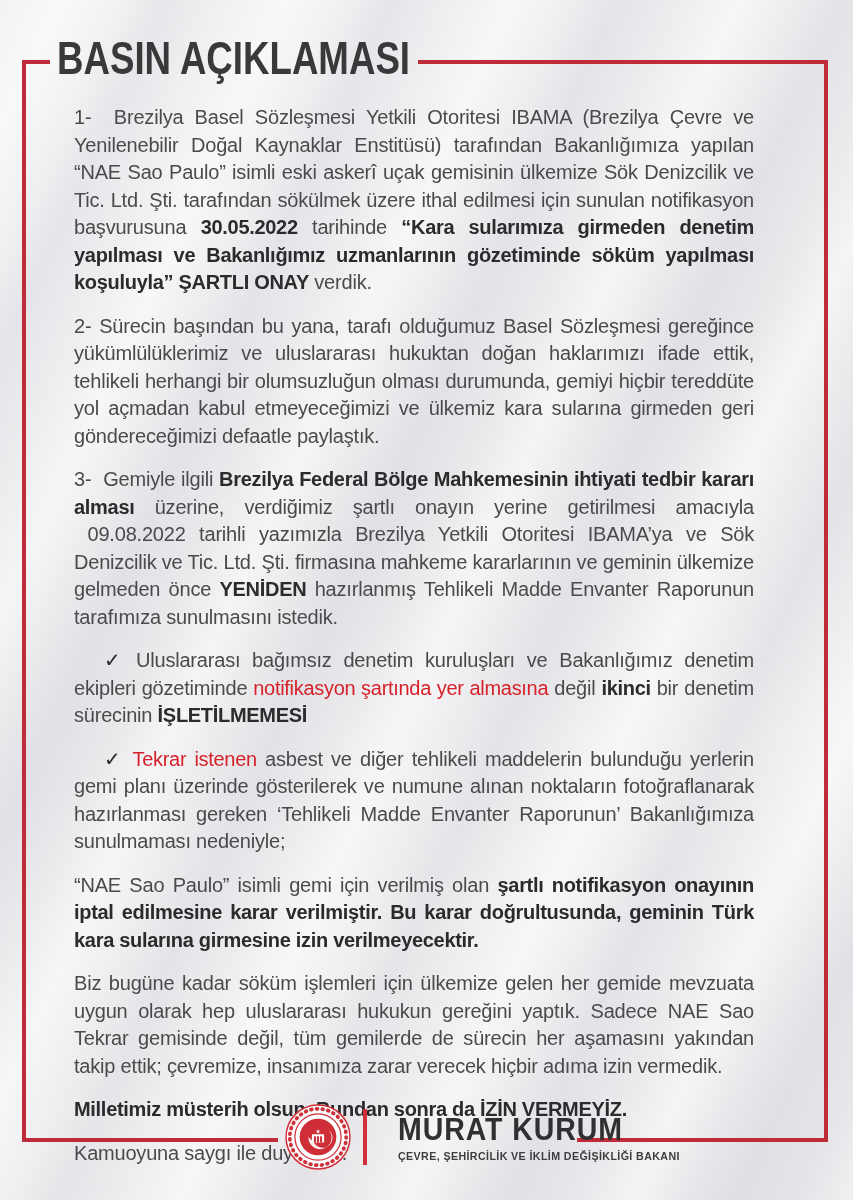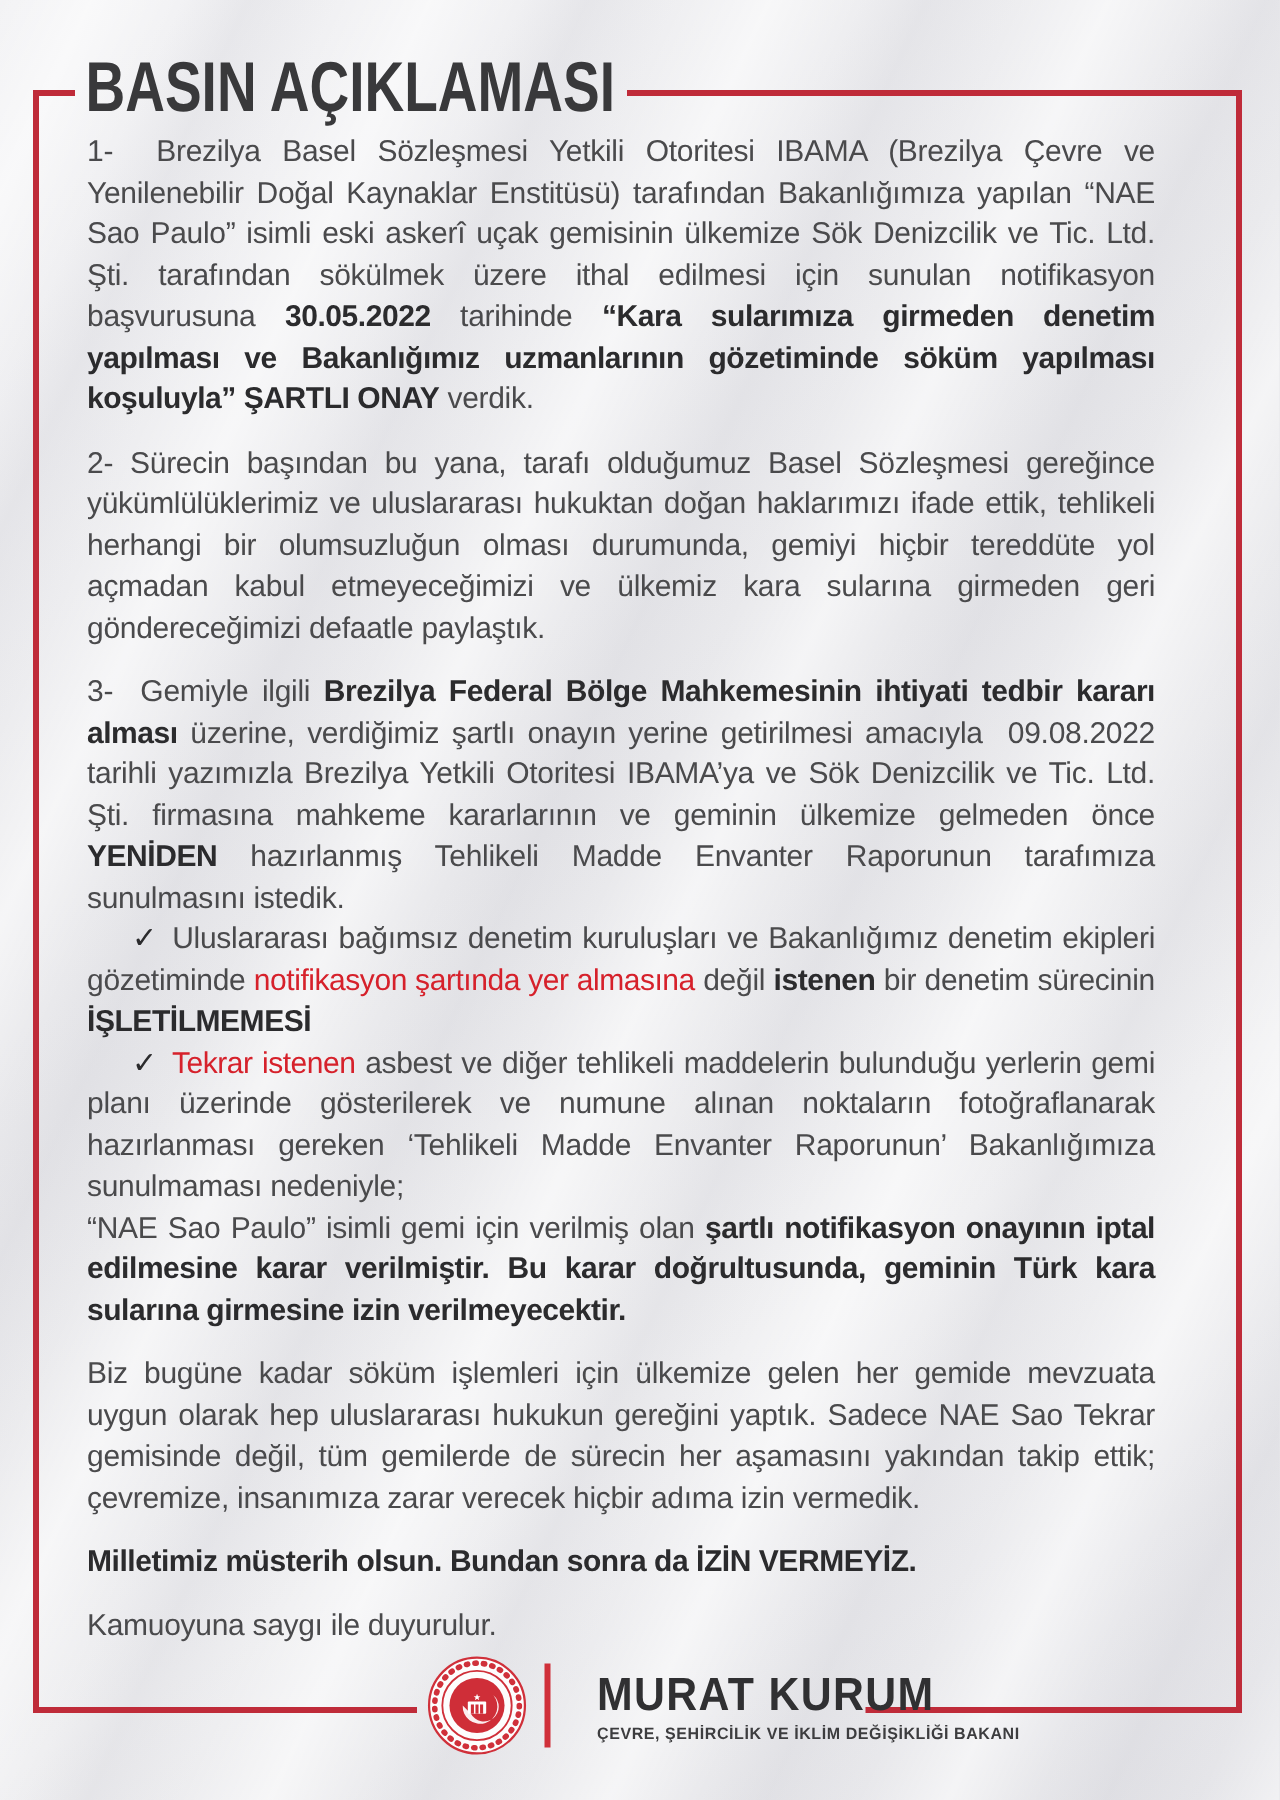--- a/index.html
+++ b/index.html
@@ -42,21 +42,21 @@
     letter-spacing:0px;white-space:nowrap;
     transform:scaleX(.78);transform-origin:left center;
   }
   .content{
     position:absolute;left:58px;top:88px;width:712px;
     font-size:20px;line-height:27.5px;
     color:var(--body-gray);
     text-align:justify;
     letter-spacing:-0.2px;
   }
-  .content p{margin:0;}
+  .content p{margin:16px;}
   .content p.spaced{margin-top:15px;}
   .content p.check{text-indent:30px;}
   .tick{font-weight:700;color:var(--dark);margin-right:9px;}
   .n{}
   .b{font-weight:700;color:var(--dark);letter-spacing:-0.3px;}
   .rb{font-weight:400;color:var(--red-text);letter-spacing:-0.3px;}
 
   .signature{
     position:absolute;left:284px;top:1103px;
     display:flex;align-items:center;gap:11px;
@@ -86,21 +86,21 @@
   <div class="fline f-top-b"></div>
   <div class="fline f-bot-a"></div>
   <div class="fline f-bot-b"></div>
 
   <h1 class="title">BASIN AÇIKLAMASI</h1>
 
   <div class="content" id="content">
       <p class=""><span class="n">1-&nbsp; Brezilya Basel Sözleşmesi Yetkili Otoritesi IBAMA (Brezilya Çevre ve Yenilenebilir Doğal Kaynaklar Enstitüsü) tarafından Bakanlığımıza yapılan “NAE Sao Paulo” isimli eski askerî uçak gemisinin ülkemize Sök Denizcilik ve Tic. Ltd. Şti. tarafından sökülmek üzere ithal edilmesi için sunulan notifikasyon başvurusuna </span><span class="b">30.05.2022</span><span class="n"> tarihinde </span><span class="b">“Kara sularımıza girmeden denetim yapılması ve Bakanlığımız uzmanlarının gözetiminde söküm yapılması koşuluyla” ŞARTLI ONAY</span><span class="n"> verdik.</span></p>
       <p class="spaced "><span class="n">2- Sürecin başından bu yana, tarafı olduğumuz Basel Sözleşmesi gereğince yükümlülüklerimiz ve uluslararası hukuktan doğan haklarımızı ifade ettik, tehlikeli herhangi bir olumsuzluğun olması durumunda, gemiyi hiçbir tereddüte yol açmadan kabul etmeyeceğimizi ve ülkemiz kara sularına girmeden geri göndereceğimizi defaatle paylaştık.</span></p>
       <p class="spaced "><span class="n">3-&nbsp; Gemiyle ilgili </span><span class="b">Brezilya Federal Bölge Mahkemesinin ihtiyati tedbir kararı alması</span><span class="n"> üzerine, verdiğimiz şartlı onayın yerine getirilmesi amacıyla &nbsp;09.08.2022 tarihli yazımızla Brezilya Yetkili Otoritesi IBAMA’ya ve Sök Denizcilik ve Tic. Ltd. Şti. firmasına mahkeme kararlarının ve geminin ülkemize gelmeden önce </span><span class="b">YENİDEN</span><span class="n"> hazırlanmış Tehlikeli Madde Envanter Raporunun tarafımıza sunulmasını istedik.</span></p>
-      <p class="check"><span class="tick">✓</span><span class="n">Uluslararası bağımsız denetim kuruluşları ve Bakanlığımız denetim ekipleri gözetiminde </span><span class="rb">notifikasyon şartında yer almasına</span><span class="n"> değil </span><span class="b">istenen</span><span class="n"> bir denetim sürecinin </span><span class="b">İŞLETİLMEMESİ</span></p>
+      <p class="check"><span class="tick">✓</span><span class="n">Uluslararası bağımsız denetim kuruluşları ve Bakanlığımız denetim ekipleri gözetiminde </span><span class="rb">notifikasyon şartında yer almasına</span><span class="n"> değil </span><span class="b">ikinci</span><span class="n"> bir denetim sürecinin </span><span class="b">İŞLETİLMEMESİ</span></p>
       <p class="check"><span class="tick">✓</span><span class="rb">Tekrar istenen</span><span class="n"> asbest ve diğer tehlikeli maddelerin bulunduğu yerlerin gemi planı üzerinde gösterilerek ve numune alınan noktaların fotoğraflanarak hazırlanması gereken ‘Tehlikeli Madde Envanter Raporunun’ Bakanlığımıza sunulmaması nedeniyle;</span></p>
       <p class=""><span class="n">“NAE Sao Paulo” isimli gemi için verilmiş olan </span><span class="b">şartlı notifikasyon onayının iptal edilmesine karar verilmiştir. Bu karar doğrultusunda, geminin Türk kara sularına girmesine izin verilmeyecektir.</span></p>
       <p class="spaced "><span class="n">Biz bugüne kadar söküm işlemleri için ülkemize gelen her gemide mevzuata uygun olarak hep uluslararası hukukun gereğini yaptık. Sadece NAE Sao Tekrar gemisinde değil, tüm gemilerde de sürecin her aşamasını yakından takip ettik; çevremize, insanımıza zarar verecek hiçbir adıma izin vermedik.</span></p>
       <p class="spaced "><span class="b">Milletimiz müsterih olsun. Bundan sonra da İZİN VERMEYİZ.</span></p>
       <p class="spaced "><span class="n">Kamuoyuna saygı ile duyurulur.</span></p>
     </div>
 
   <div class="signature">
     <svg class="seal" viewBox="0 0 100 100" aria-hidden="true">
       <circle cx="50" cy="50" r="47" fill="#fdfdfd" stroke="#d0303a" stroke-width="2.2"></circle>

